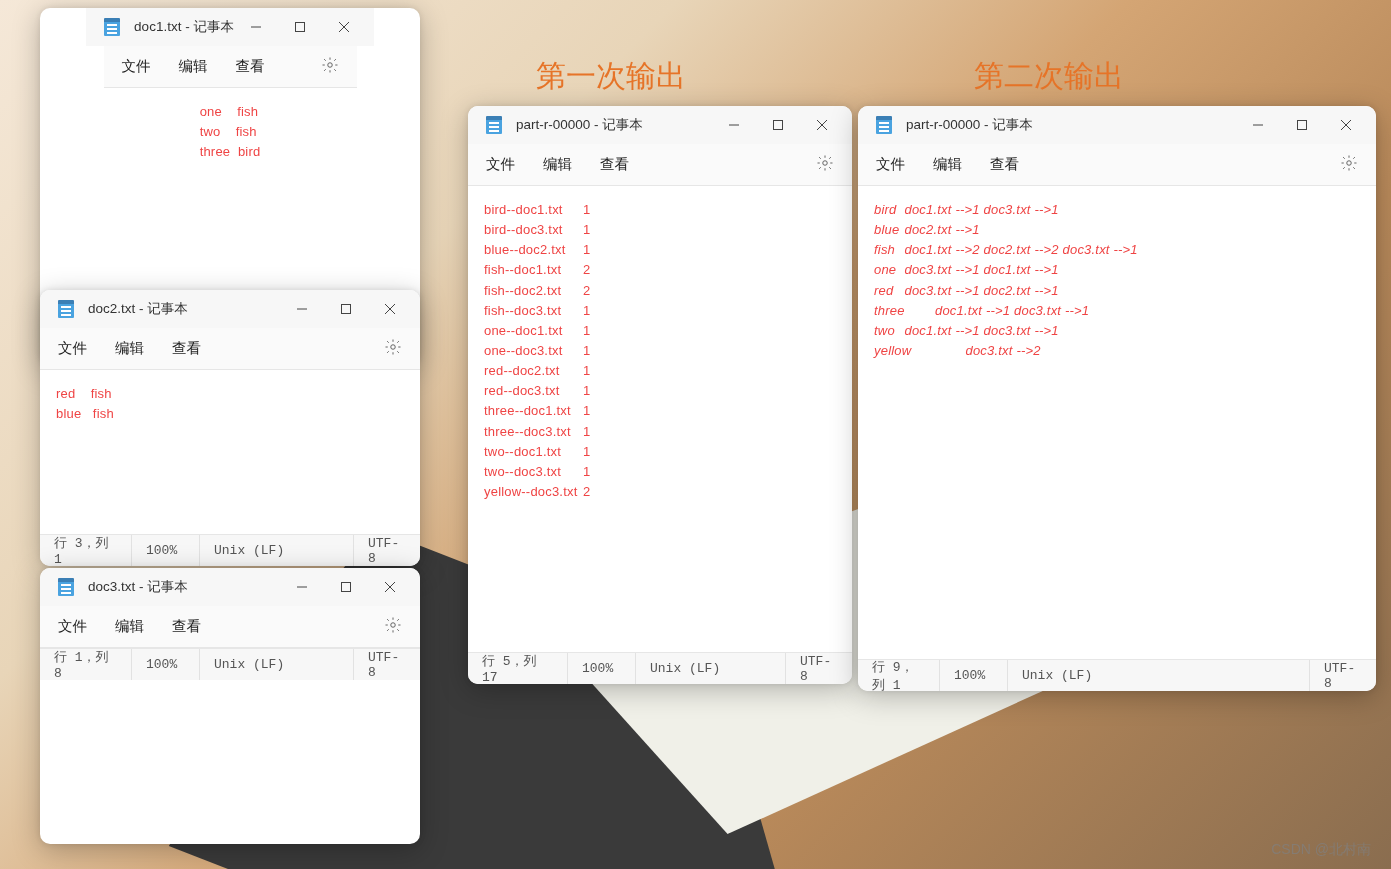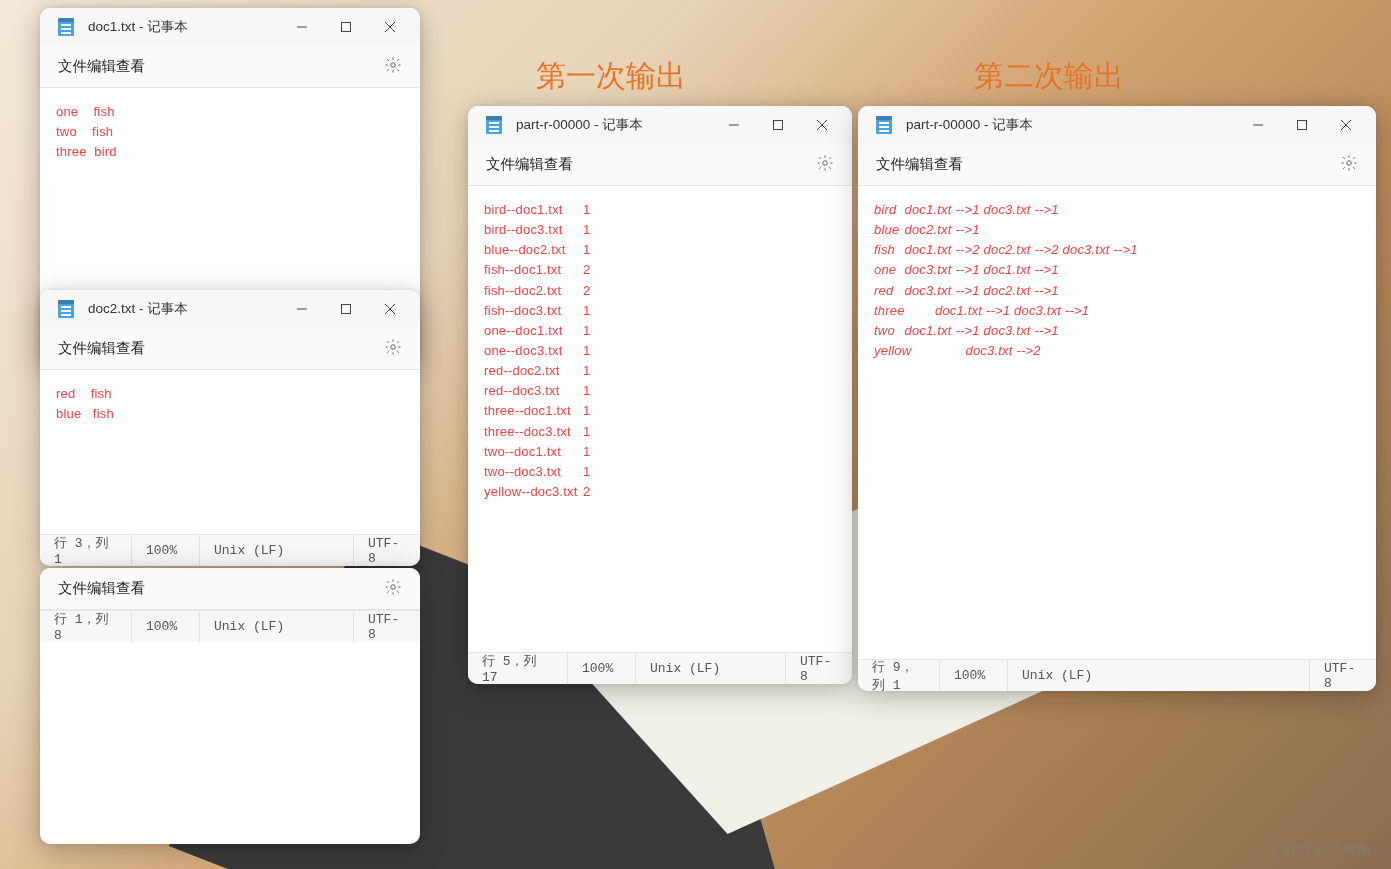--- a/index.html
+++ b/index.html
@@ -85,20 +85,21 @@
     width: 44px; height: 32px;
     display: flex; align-items: center; justify-content: center;
     color: #555; font-size: 14px;
   }
   .winbtn svg { stroke: #444; stroke-width: 1; fill:none; }
   
   .menubar {
     height: 42px;
     display: flex;
     align-items: center;
+    gap: 28px;
     padding: 0 18px;
     border-bottom: 1px solid #e6e6e6;
     font-size: 14.5px;
     color: #222;
     background: #fafafa;
   }
   .menu-spacer { flex:1; }
   .gear-icon svg { stroke:#555; fill:none; stroke-width:1.2; }
   
   .content {
@@ -136,21 +137,21 @@
 </head>
 <body>
 
 <div class="bg-shape"></div>
 <div class="bg-shape2"></div>
 
 <div class="label-text" style="left:213px; top:148px;">输入数据</div>
 <div class="label-text" style="left:536px; top:56px;">第一次输出</div>
 <div class="label-text" style="left:974px; top:56px;">第二次输出</div>
 
-<div class="window" style="left:40px; top:8px; width:380px; height:357px;">
+<div class="window" style="left:40px; top:8px; width:380px; height:357px;align-items:center;">
   <div class="titlebar">
     <div class="notepad-icon"></div>
     <div class="title-text">doc1.txt - 记事本</div>
     <div class="title-spacer"></div>
     <div class="winbtn">
         <svg width="12" height="12">
           <line x1="1" y1="6" x2="11" y2="6"></line>
         </svg>
       </div>
     <div class="winbtn">
@@ -222,20 +223,41 @@
 blue   fish</div>
   <div class="statusbar">
     <div class="status-cell" style="width:92px">行 3，列 1</div>
     <div class="status-cell" style="width:68px">100%</div>
     <div class="status-cell" style="flex:1">Unix (LF)</div>
     <div class="status-cell" style="width:66px">UTF-8</div>
   </div>
 </div>
 
 <div class="window" style="left:40px; top:568px; width:380px; height:276px;">
+  <div class="titlebar">
+    <div class="notepad-icon"></div>
+    <div class="title-text">doc3.txt - 记事本</div>
+    <div class="title-spacer"></div>
+    <div class="winbtn">
+        <svg width="12" height="12">
+          <line x1="1" y1="6" x2="11" y2="6"></line>
+        </svg>
+      </div>
+    <div class="winbtn">
+        <svg width="12" height="12">
+          <rect x="1.5" y="1.5" width="9" height="9"></rect>
+        </svg>
+      </div>
+    <div class="winbtn">
+        <svg width="12" height="12">
+          <line x1="1" y1="1" x2="11" y2="11"></line>
+          <line x1="11" y1="1" x2="1" y2="11"></line>
+        </svg>
+      </div>
+  </div>
   <div class="menubar">
     <span>文件</span>
     <span>编辑</span>
     <span>查看</span>
     <div class="menu-spacer"></div>
     <span class="gear-icon"><svg width="18" height="18" viewBox="0 0 24 24">
           <circle cx="12" cy="12" r="3"></circle>
           <path d="M12 2v3M12 19v3M4.2 4.2l2.1 2.1M17.7 17.7l2.1 2.1M2 12h3M19 12h3M4.2 19.8l2.1-2.1M17.7 6.3l2.1-2.1"></path>
         </svg></span>
   </div>

